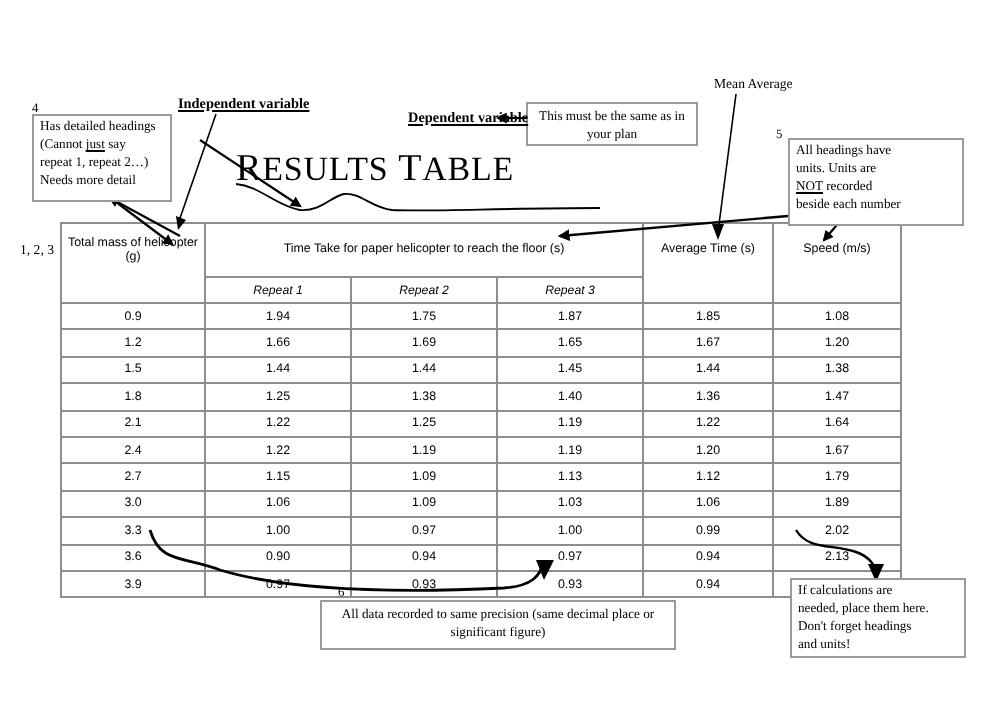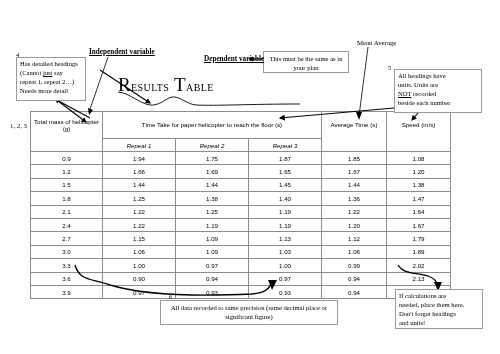--- a/index.html
+++ b/index.html
@@ -69,21 +69,21 @@
     position: absolute;
     left: 118px;
     top: 74px;
     font-family: "Liberation Serif", serif;
     font-size: 19px;
     letter-spacing: 0.4px;
     white-space: nowrap;
     z-index: 4;
   }
   #title .cap { font-size: 19px; }
-  #title .sm { font-size: 10px; }
+  #title .sm { font-size: 17px; }
 
   
   #table-wrap {
     position: absolute;
     left: 30px;
     top: 111px;
     width: 420px;
     z-index: 3;
   }
   table {

